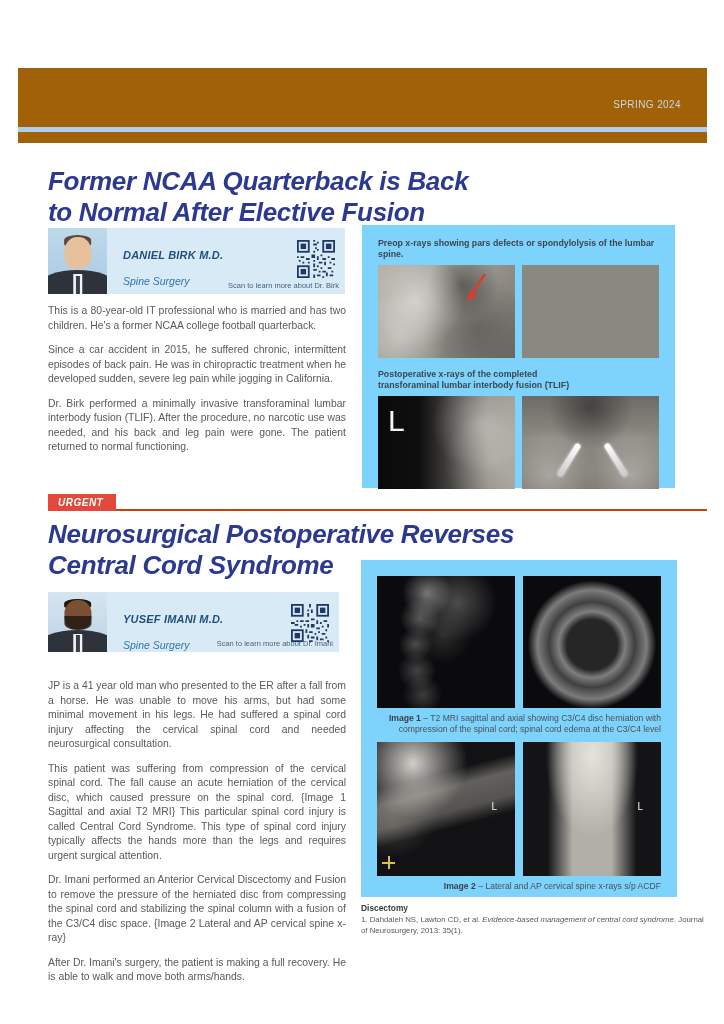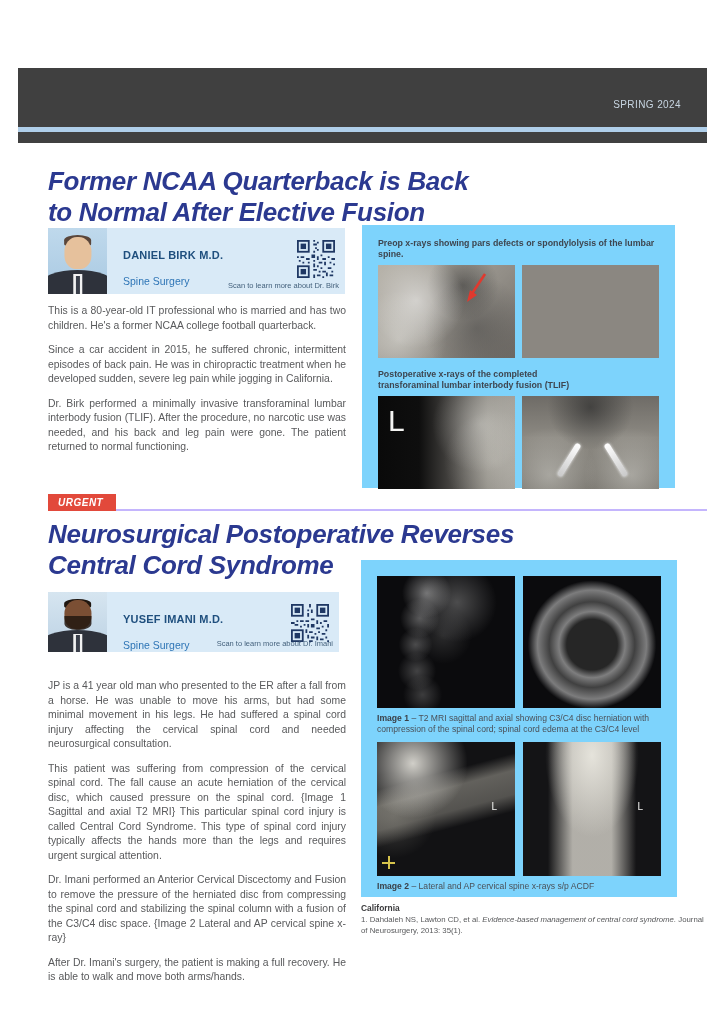--- a/index.html
+++ b/index.html
@@ -4,21 +4,21 @@
 <style>
   html,body { margin:0; padding:0; background:#ffffff; }
   .page {
     position:relative; width:724px; height:1024px; background:#ffffff;
     font-family:"Liberation Sans", sans-serif; overflow:hidden;
   }
 
   
   .header-bar {
     position:absolute; left:18px; top:68px; width:689px; height:75px;
-    background:#404040;
+    background:#a16207;
   }
   .header-strip {
     position:absolute; left:18px; top:127px; width:689px; height:5px;
     background:#AFCEE9;
   }
   .issue-label {
     position:absolute; right:26px; top:31px;
     color:#C7D5E1; font-size:10px; letter-spacing:0.4px;
   }
 
@@ -62,41 +62,41 @@
     border-radius:50% 50% 0 0; background:#2E323B;
   }
   .avatar .shirt {
     position:absolute; left:50%; bottom:0; width:16%; height:30%;
     transform:translateX(-50%); background:#F2F2F2;
   }
   .avatar .tie {
     position:absolute; left:50%; bottom:0; width:7%; height:28%;
     transform:translateX(-50%); background:#3A3F4A;
   }
-  .doc-info { padding:21px 0 0 16px; }
+  .doc-info { padding:21px 0 0 16px;font-style:italic; }
   .doc-name { color:#1F4F7E; font-size:11px; font-weight:bold; letter-spacing:0.2px; }
   .doc-specialty { color:#2E75B6; font-size:10.5px; margin-top:14px; }
   .qr { position:absolute; right:10px; top:12px; width:38px; height:38px; }
   .qr svg { width:100%; height:100%; display:block; }
   .scan-caption {
     position:absolute; right:6px; bottom:4px;
     color:#45627D; font-size:7.5px;
   }
 
   
   .body-col { position:absolute; left:48px; width:298px; color:#58595B;
     font-size:10.4px; line-height:14.5px; text-align:justify; }
   .body-col-1 { top:304px; }
   .body-col-2 { top:679px; }
   .body-col p { margin:0 0 10px 0; }
 
   
   .panel { position:absolute; background:#7dd3fc; box-sizing:border-box; }
   .panel-1 { left:362px; top:225px; width:313px; height:263px; padding:13px 16px; }
-  .panel-2 { left:361px; top:560px; width:316px; height:337px; padding:16px; }
+  .panel-2 { left:361px; top:560px; width:316px; height:337px; padding:16px;text-align:right; }
   .panel-caption {
     font-size:8.8px; font-weight:bold; color:#3E4650; line-height:11px;
     margin-bottom:5px;
   }
   .panel-caption-2 { margin-top:11px; }
   .img-row { display:flex; gap:7px; }
   .panel-2 .img-row { gap:8px; }
   .img-caption { font-size:8.6px; color:#4A5058; line-height:11px; margin:5px 0 7px 0; }
   .img-caption b { color:#3A4048; }
 
@@ -182,21 +182,21 @@
   .cross-yellow { position:absolute; left:5px; bottom:7px; width:13px; height:13px; }
   .cross-yellow::before, .cross-yellow::after {
     content:""; position:absolute; background:#D6C34B;
   }
   .cross-yellow::before { left:6px; top:0; width:1.5px; height:13px; }
   .cross-yellow::after  { left:0; top:6px; width:13px; height:1.5px; }
 
   
   .urgent-row {
     position:absolute; left:48px; top:492px; width:659px; height:17px;
-    border-bottom:2px solid #c4b5fd;
+    border-bottom:2px solid #c2410c;
   }
   .urgent-badge {
     display:inline-block; background:#E2493B; color:#FFFFFF;
     font-size:10px; font-weight:bold; font-style:italic; letter-spacing:0.5px;
     padding:3px 13px 2px 10px; height:12px;
   }
 
   
   .references { position:absolute; left:361px; top:903px; width:346px; }
   .references .ref-title { font-size:8.4px; font-weight:bold; color:#3A3A3C; margin-bottom:2px; }
@@ -345,19 +345,19 @@
       <div class="xr xr-cx cx-ap">
         <span class="marker-L marker-L-sm">L</span>
       </div>
     </div>
     <div class="img-caption">
       <b>Image 2</b><span> – Lateral and AP cervical spine x-rays s/p  ACDF</span>
     </div>
   </div>
 
   <div class="references">
-    <div class="ref-title">California</div>
+    <div class="ref-title">Discectomy</div>
     <div class="ref-entry">
       <span>1. Dahdaleh NS, Lawton CD, et al. </span><span class="ital">Evidence-based management of central cord syndrome.</span><span> Journal of Neurosurgery, 2013:  35(1).</span>
     </div>
   </div>
 
 </div>
 
 </body></html>

